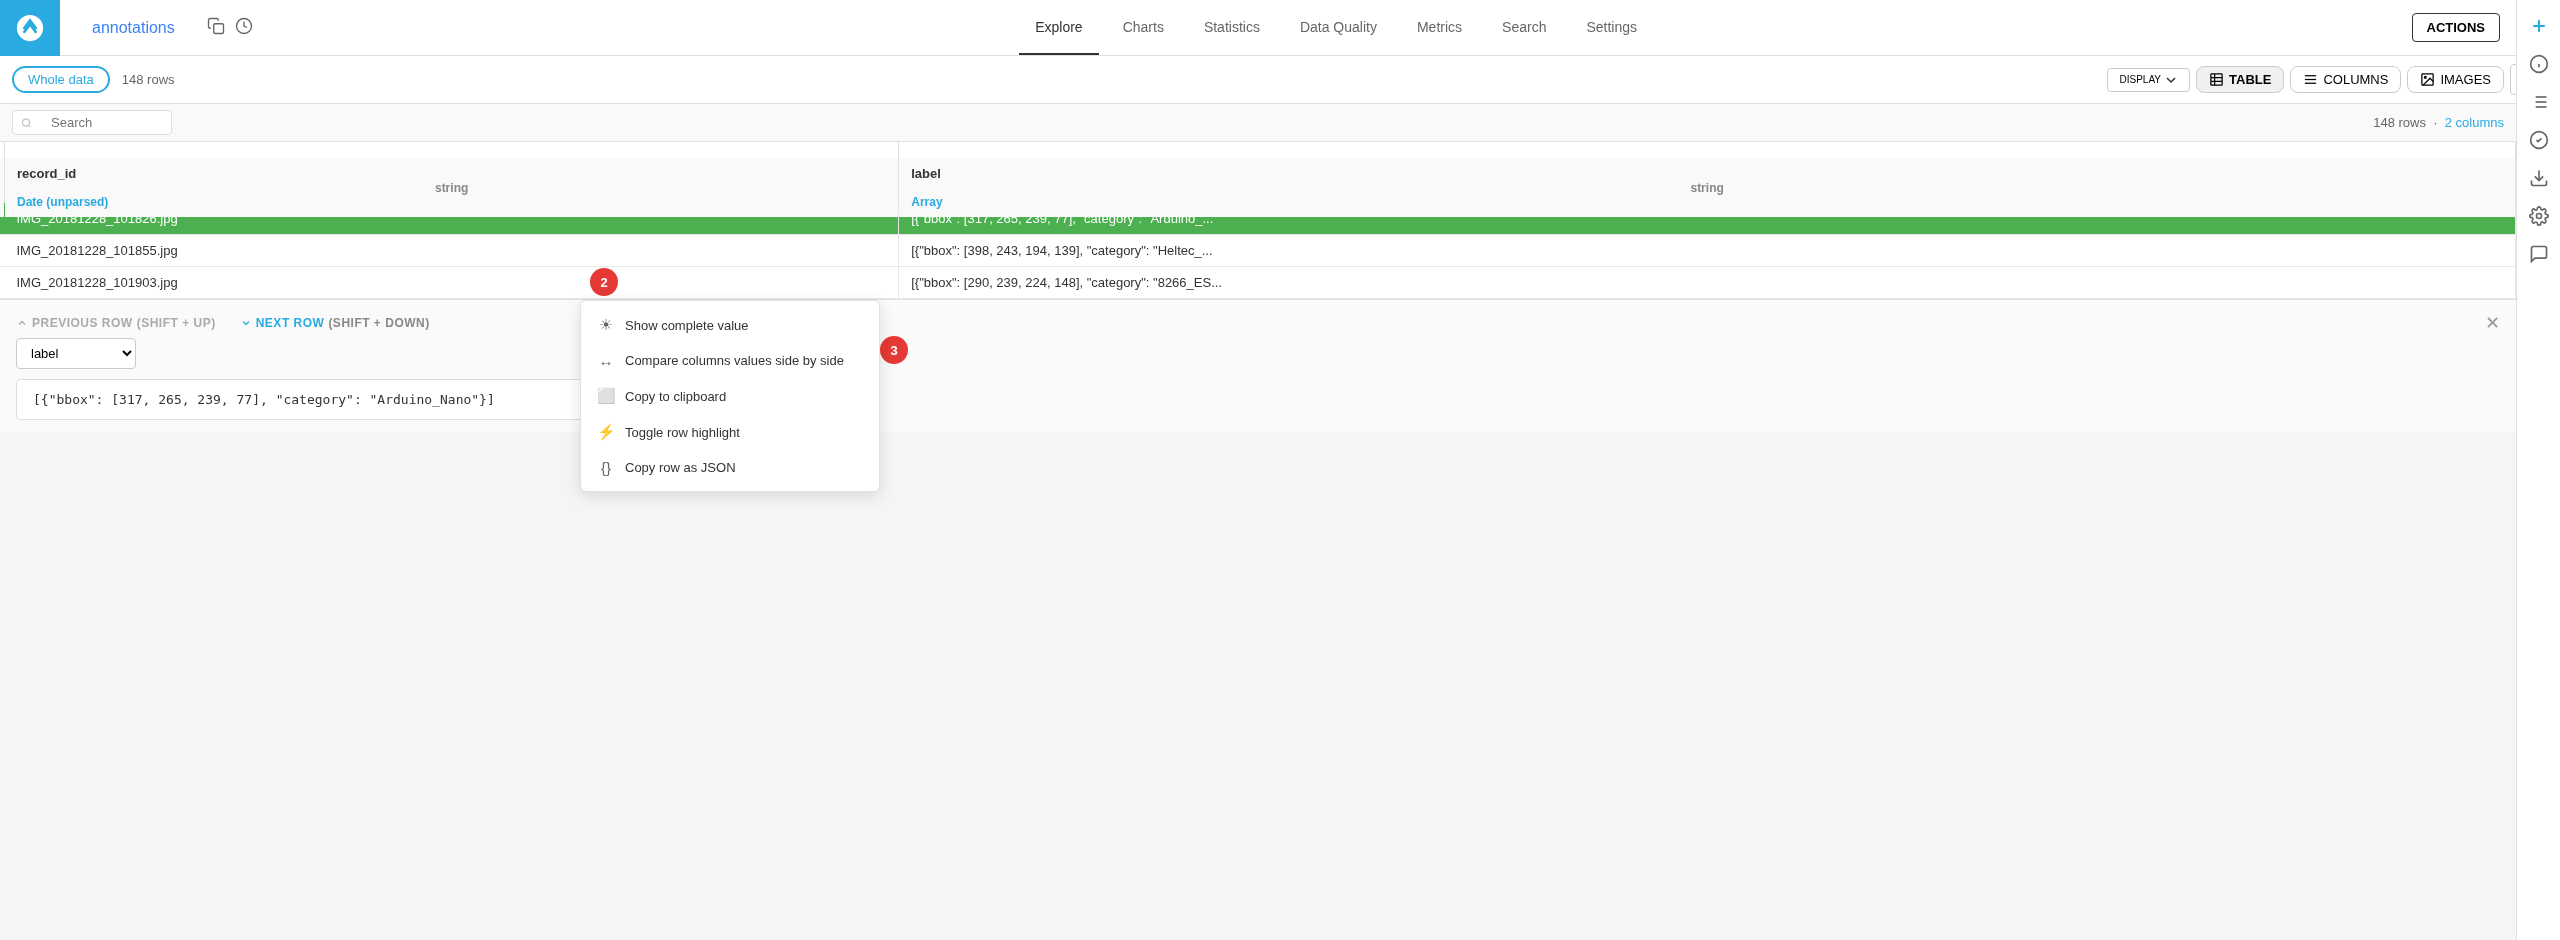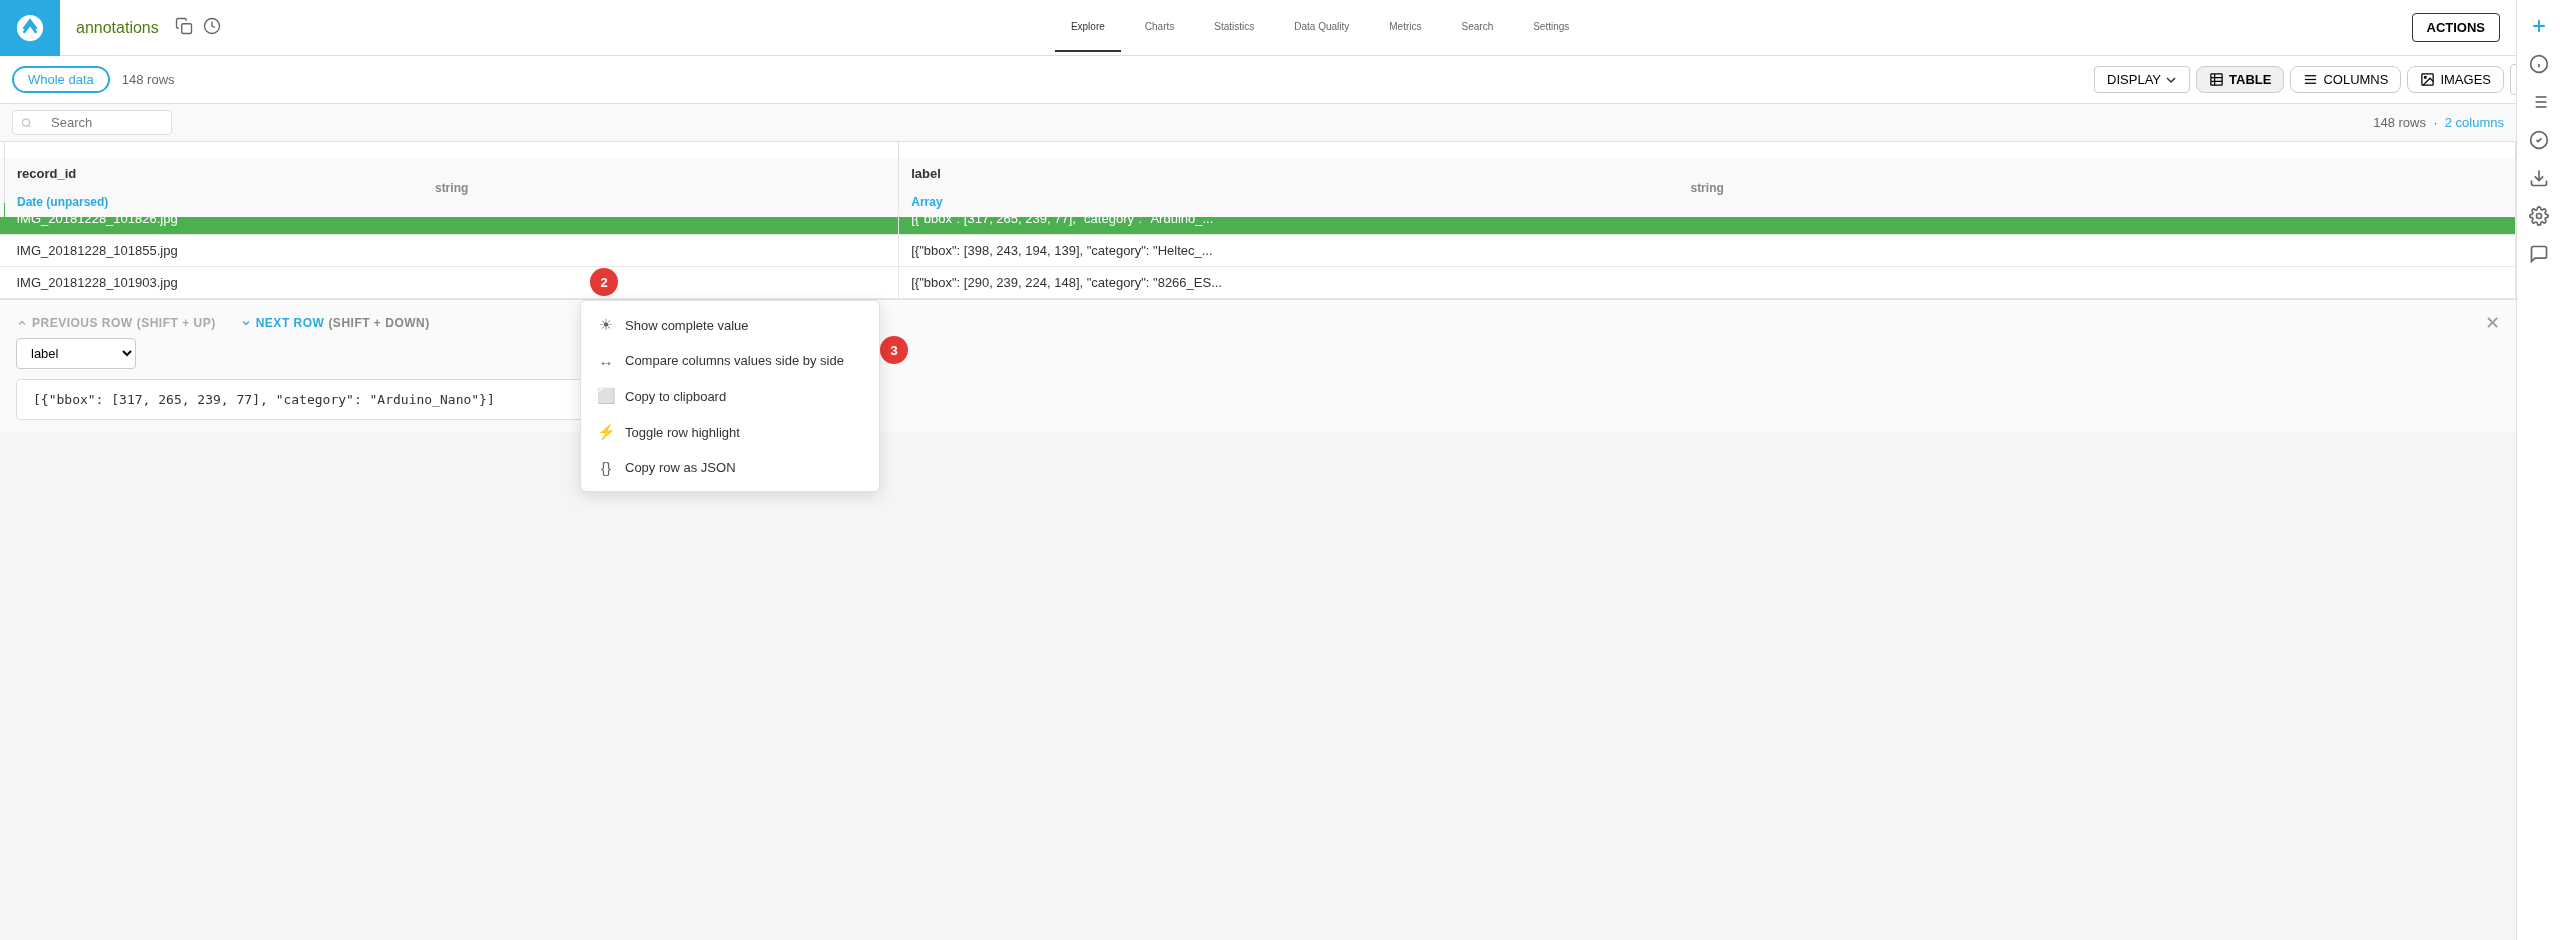--- a/index.html
+++ b/index.html
@@ -10,32 +10,32 @@
       display: flex; align-items: center; height: 56px;
       background: #fff; border-bottom: 1px solid #e0e0e0;
       padding: 0 0 0 0;
     }
     .topbar-logo {
       width: 60px; height: 56px; background: #29abe2;
       display: flex; align-items: center; justify-content: center; flex-shrink: 0;
     }
     .topbar-logo svg { width: 30px; height: 30px; }
     .topbar-app-name {
-      font-size: 16px; font-weight: 500; color: #4d7c0f;
-      padding: 0 16px; white-space: nowrap;
+      font-size: 16px; font-weight: 500; color: #3b82f6;
+      padding: 0 32px; white-space: nowrap;
     }
     .topbar-icons {
       display: flex; align-items: center; gap: 10px; margin-right: 8px;
     }
     .topbar-icons svg { width: 18px; height: 18px; color: #666; }
     .topbar-nav {
       flex: 1; display: flex; align-items: center; justify-content: center; gap: 8px;
     }
     .nav-item {
-      padding: 18px 16px; font-size: 10px; color: #666; cursor: pointer;
+      padding: 18px 16px; font-size: 14px; color: #666; cursor: pointer;
       border-bottom: 2px solid transparent; white-space: nowrap;
     }
     .nav-item.active { color: #333; border-bottom: 2px solid #333; font-weight: 500; }
     .topbar-actions {
       display: flex; align-items: center; gap: 16px; padding-right: 8px;
     }
     .btn-actions {
       border: 1.5px solid #333; background: #fff; padding: 6px 14px;
       font-size: 13px; font-weight: 600; cursor: pointer; border-radius: 4px;
     }
@@ -50,21 +50,21 @@
     .whole-data-btn {
       border: 2px solid #29abe2; color: #29abe2; background: #fff;
       border-radius: 20px; padding: 4px 14px; font-size: 13px; font-weight: 500; cursor: pointer;
     }
     .row-count { color: #666; font-size: 13px; }
     .subbar-right {
       margin-left: auto; display: flex; align-items: center; gap: 6px;
     }
     .display-btn {
       border: 1px solid #ccc; background: #fff; padding: 5px 12px;
-      font-size: 13px; cursor: pointer; border-radius: 4px; display: flex; align-items: center; gap: 4px;
+      font-size: 10px; cursor: pointer; border-radius: 4px; display: flex; align-items: center; gap: 4px;
     }
     .view-btn {
       border: 1px solid #ccc; background: #fff; padding: 5px 12px;
       font-size: 13px; cursor: pointer; border-radius: 8px; display: flex; align-items: center; gap: 5px;
     }
     .view-btn.active { background: #f0f0f0; font-weight: 600; }
     .icon-btn {
       border: 1px solid #ccc; background: #fff; padding: 5px 10px;
       font-size: 13px; cursor: pointer; border-radius: 4px;
     }

